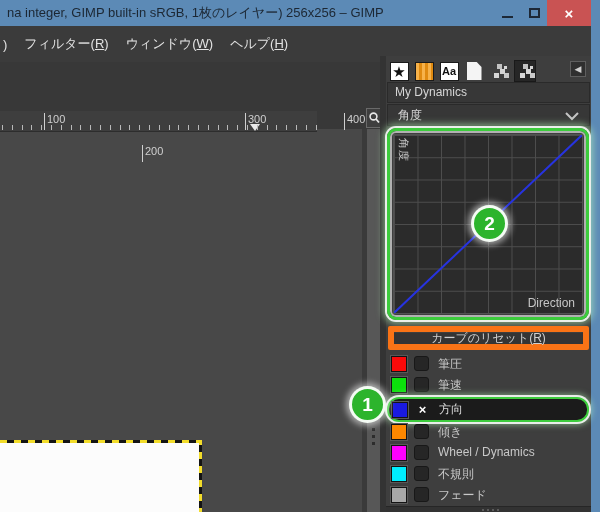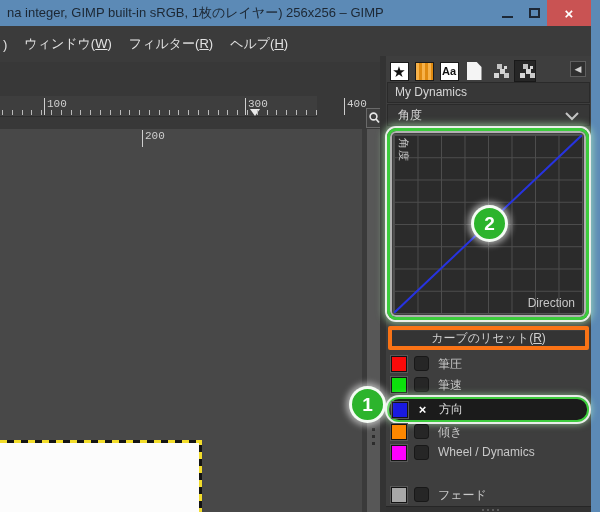--- a/index.html
+++ b/index.html
@@ -19,21 +19,21 @@
   
   #menubar { position:absolute; left:0; top:26px; width:591px; height:36px; background:#3b3b3b;
              display:flex; align-items:center; gap:17px; padding-left:3px; }
   .menu-item { font-size:13px; color:#e3e3e3; white-space:nowrap; }
   .menu-item .accel { text-decoration:underline; }
 
   
   #win-border-right { position:absolute; left:591px; top:26px; width:9px; height:486px; background:#5c8ab6; }
 
   
-  #ruler-h { position:absolute; left:0; top:96px; width:317px; height:21px; background:#3e3e3e; border-bottom:1px solid #2d2d2d;font-family:Liberation Mono, monospace; }
+  #ruler-h { position:absolute; left:0; top:111px; width:317px; height:21px; background:#3e3e3e; border-bottom:1px solid #2d2d2d; }
   #ruler-h::after { content:""; position:absolute; left:2px; bottom:1px; width:100%; height:5px;
        background:repeating-linear-gradient(90deg,#b9b9b9 0 1px,transparent 1px 9.8px); }
   .ruler-label { position:absolute; top:2px; font-size:11px; color:#cfcfcf; border-left:1px solid #cfcfcf; padding-left:2px; height:17px; }
   .ruler-label:nth-of-type(1){ left:44px; } .ruler-label:nth-of-type(2){ left:142px;margin-top:32px; }
   .ruler-label:nth-of-type(3){ left:245px; } .ruler-label:nth-of-type(4){ left:344px; }
   #ruler-marker { position:absolute; left:250px; top:13px; width:0; height:0;
        border-left:5px solid transparent; border-right:5px solid transparent; border-top:7px solid #e8e8e8; }
   #zoom-corner-btn { position:absolute; left:366px; top:108px; width:17px; height:20px; background:#3e3e3e;
        border:1px solid #6a6a6a; display:flex; align-items:center; justify-content:center; }
 
@@ -77,21 +77,21 @@
        box-shadow:0 0 0 2px rgba(255,255,255,.85), 0 0 7px 4px rgba(190,255,190,.55), inset 0 0 0 2px rgba(255,255,255,.6); }
   #curve-area { position:absolute; left:3px; top:3px; width:190px; height:180px; background:#2b2b2b; border:1px solid #525252;
        background-image:linear-gradient(#4d4d4d 1px,transparent 1px),linear-gradient(90deg,#4d4d4d 1px,transparent 1px);
        background-size:12.5% 12.5%; }
   #curve-area svg { position:absolute; left:0; top:0; width:100%; height:100%; }
   #curve-ylabel { position:absolute; left:17px; top:3px; font-size:11px; color:#c6c6c6;
        transform:rotate(90deg); transform-origin:top left; white-space:nowrap; letter-spacing:1px; }
   #curve-xlabel { position:absolute; right:7px; bottom:3px; font-size:12px; color:#c6c6c6;padding-left:31px; }
 
   #reset-btn { position:absolute; left:2px; top:270px; width:201px; height:24px; background:#343434;
-       border:4px solid #f97316; border-radius:2px; color:#cfcfcf; font-size:12px;
+       border:6px solid #f97316; border-radius:2px; color:#cfcfcf; font-size:12px;
        display:flex; align-items:center; justify-content:center; box-shadow:inset 0 1px 0 rgba(255,255,255,.05); }
   #reset-btn .accel { text-decoration:underline; }
 
   
   .dyn-row { position:absolute; left:2px; width:201px; height:20px; display:flex; }
   .swatch { width:16px; height:16px; margin-left:3px; border:1px solid #141414; box-shadow:0 0 0 1px #585858; }
   .checkbox { width:15px; height:15px; margin-left:7px; background:#262626; border:1px solid #181818; border-radius:3px;
        display:flex; align-items:center; justify-content:center; color:#ffffff; font-size:13px; font-weight:bold; line-height:1; }
   .row-label { margin-left:9px; font-size:12px; color:#c8c8c8; white-space:nowrap; }
   #row-hl { position:absolute; left:1px; top:341px; width:202px; height:25px; background:#1b1b1b;
@@ -119,22 +119,22 @@
     <div class="winbtn" id="btn-max">
         <span></span>
       </div>
     <div class="winbtn" id="btn-close">
         <span>×</span>
       </div>
   </div>
 
   <div id="menubar">
     <span class="menu-item"><span>)</span><span class="accel"></span><span></span></span>
+    <span class="menu-item"><span>フィルター(</span><span class="accel">R</span><span>)</span></span>
     <span class="menu-item"><span>ウィンドウ(</span><span class="accel">W</span><span>)</span></span>
-    <span class="menu-item"><span>フィルター(</span><span class="accel">R</span><span>)</span></span>
     <span class="menu-item"><span>ヘルプ(</span><span class="accel">H</span><span>)</span></span>
   </div>
 
   <div id="win-border-right"></div>
 
   <div id="canvas-viewport">
     <div id="image-white"></div>
     <div id="layer-dash-top"></div>
     <div id="layer-dash-right"></div>
   </div>
@@ -242,20 +242,27 @@
         </div>
       <span class="row-label">傾き</span>
     </div>
     <div class="dyn-row" style="top:389px">
       <div class="swatch" style="background-color: rgb(255, 0, 255);"></div>
       <div class="checkbox">
           <span></span>
         </div>
       <span class="row-label">Wheel / Dynamics</span>
     </div>
+    <div class="dyn-row" style="top:410px">
+      <div class="swatch" style="background-color: rgb(0, 238, 255);"></div>
+      <div class="checkbox">
+          <span></span>
+        </div>
+      <span class="row-label">不規則</span>
+    </div>
     <div class="dyn-row" style="top:431px">
       <div class="swatch" style="background-color: rgb(168, 168, 168);"></div>
       <div class="checkbox">
           <span></span>
         </div>
       <span class="row-label">フェード</span>
     </div>
 
     <div id="panel-bottom-grip">
       <div class="dot" style="left:96px"></div>

